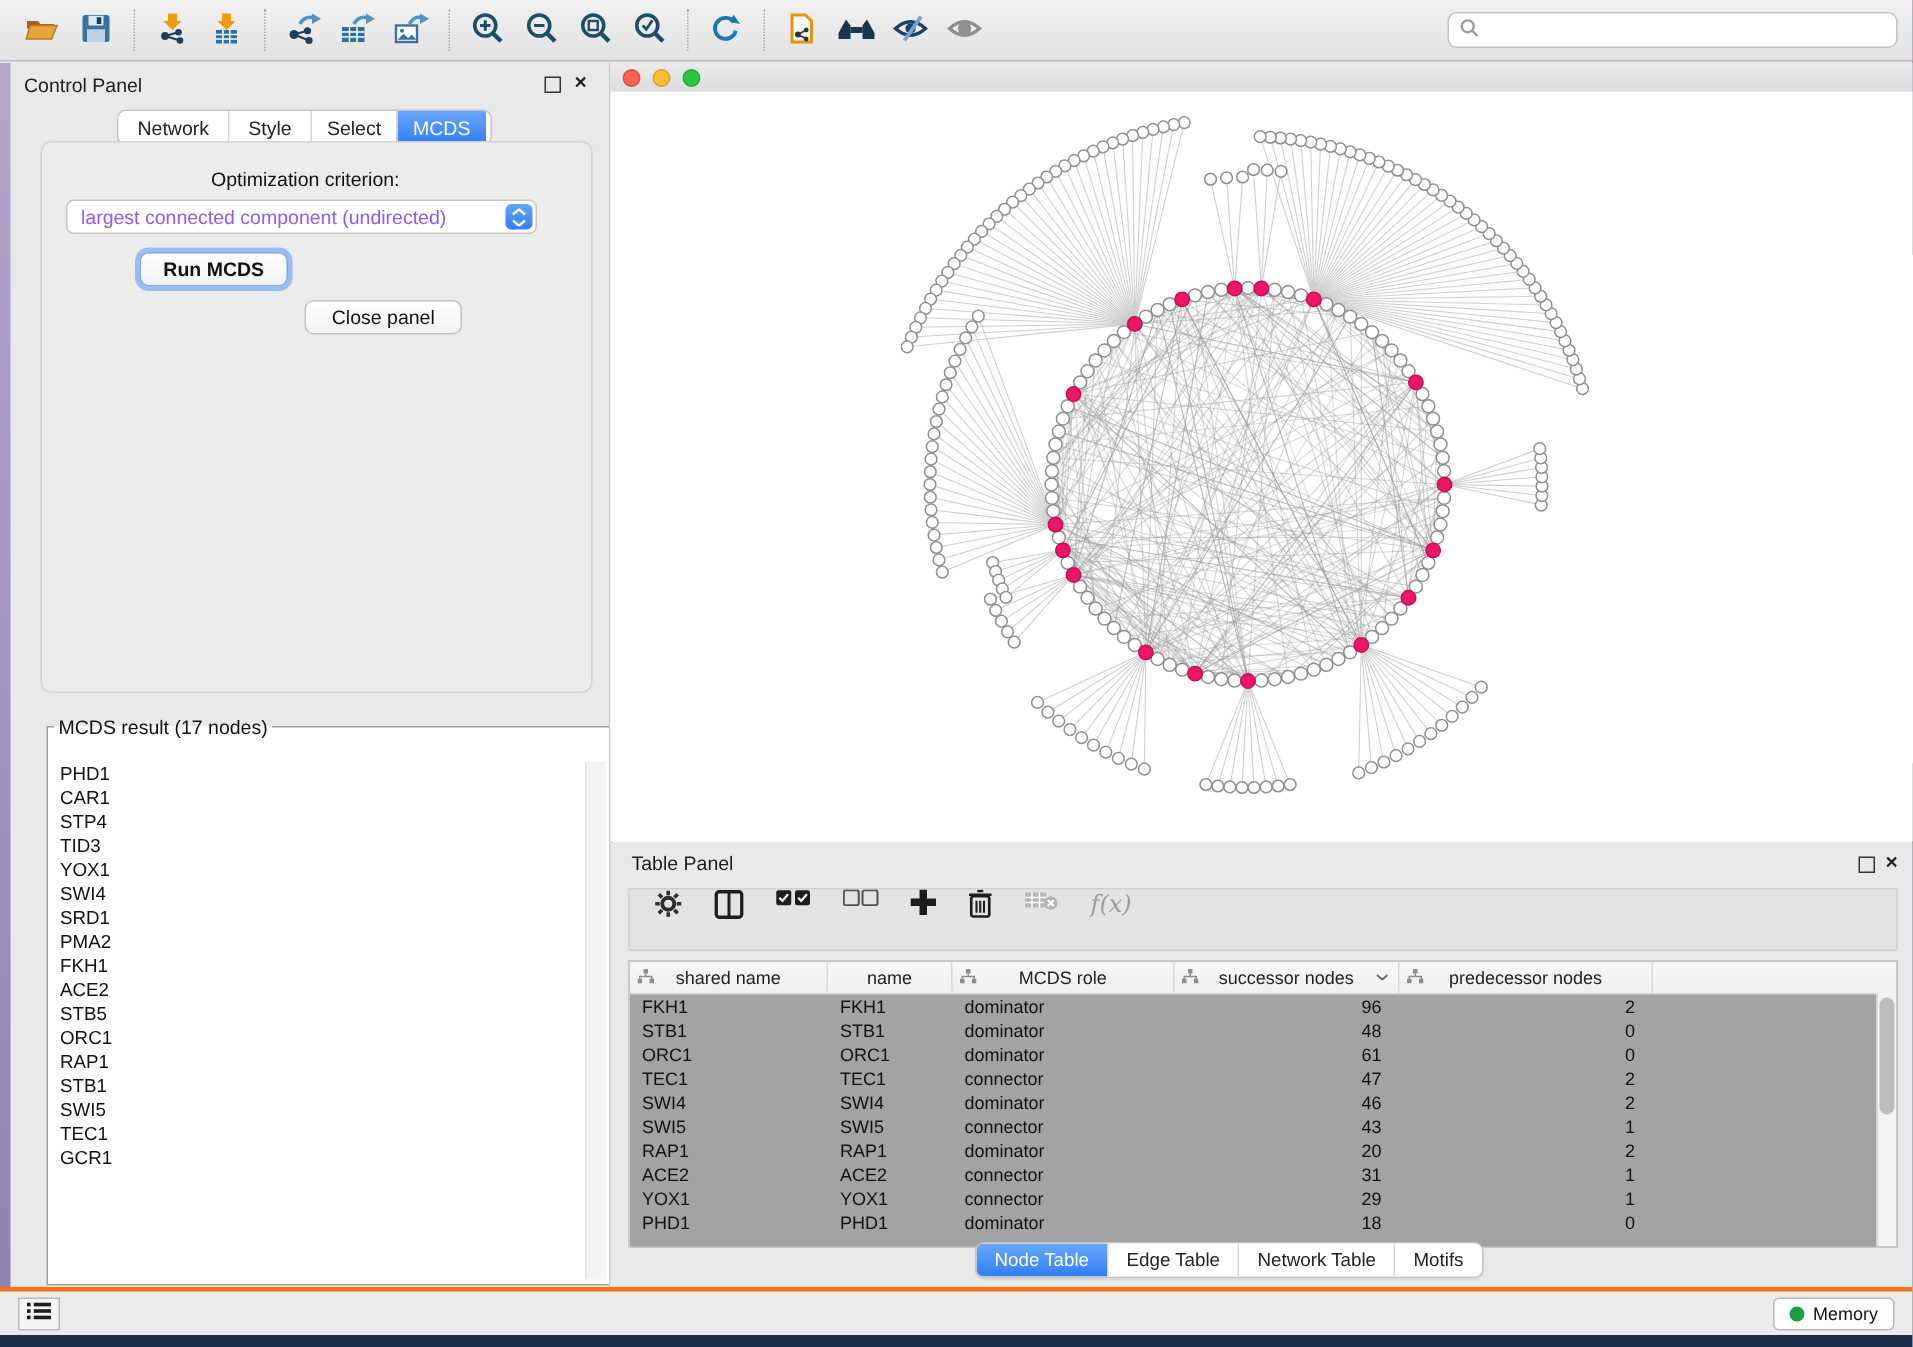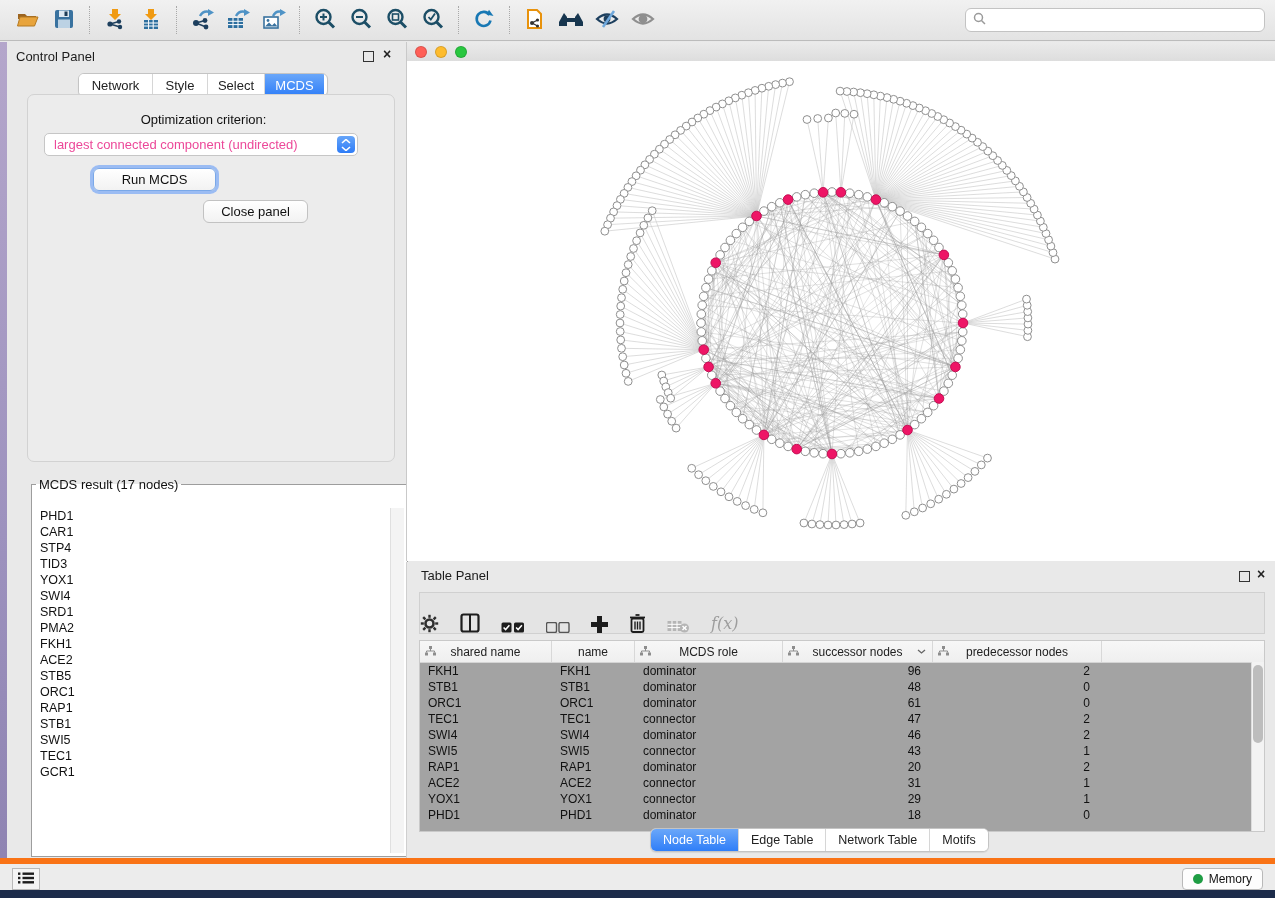--- a/index.html
+++ b/index.html
@@ -23,58 +23,58 @@
   .seg .seg-btn{display:flex;align-items:center;justify-content:center;font-size:13px;color:#222;background:#fff;border:none;border-left:1px solid #d6d6d6;padding:0;cursor:default;}
   .seg .seg-btn:first-child{border-left:none;}
   .seg .seg-btn.active{background:linear-gradient(#6aa7f9,#2f7ef8);color:#fff;}
   .cp-tabs{left:71px;top:31px;width:248px;}
   .cp-tabs .seg-btn:nth-child(1){width:73px;}
   .cp-tabs .seg-btn:nth-child(2){width:55px;}
   .cp-tabs .seg-btn:nth-child(3){width:57px;}
   .cp-tabs .seg-btn:nth-child(4){width:60px;}
   .inner-panel{position:absolute;left:20px;top:52px;width:366px;height:366px;background:#ececec;border:1px solid #d2d2d2;border-radius:7px;}
   .opt-label{position:absolute;left:0;right:0;top:70px;text-align:center;font-size:13px;color:#111;}
-  .dropdown{position:absolute;left:37px;top:91px;width:314px;height:23px;background:#fff;border:1px solid #c6c6c6;border-radius:5px;display:flex;align-items:center;box-sizing:border-box;padding-left:9px;font-size:13px;color:#ec4899;cursor:default;}
+  .dropdown{position:absolute;left:37px;top:91px;width:314px;height:23px;background:#fff;border:1px solid #c6c6c6;border-radius:5px;display:flex;align-items:center;box-sizing:border-box;padding-left:9px;font-size:13px;color:#8b5cf6;cursor:default;}
   .dd-stepper{position:absolute;right:2px;top:2px;bottom:2px;width:18px;border-radius:4px;background:linear-gradient(#66a5f9,#2e7cf7);display:flex;flex-direction:column;align-items:center;justify-content:center;gap:2px;}
   .mac-btn{position:absolute;height:23px;background:linear-gradient(#ffffff,#f2f2f2);border:1px solid #c2c2c2;border-radius:6px;font-size:13px;color:#111;display:flex;align-items:center;justify-content:center;cursor:default;box-sizing:border-box;}
-  .btn-run{left:86px;top:126px;width:123px;box-shadow:0 0 0 3px rgba(90,150,250,.55);border-color:#7aa8e8;}
+  .btn-run{left:86px;top:126px;width:99px;box-shadow:0 0 0 3px rgba(90,150,250,.55);border-color:#7aa8e8;font-weight:bold;}
   .btn-close{left:196px;top:126px;width:105px;margin-top:32px;}
   .mcds-box{position:absolute;left:7px;top:418px;width:377px;height:380px;border:1px solid #9d9d9d;background:#fff;margin:17px;padding:0;box-sizing:border-box;}
   .mcds-box legend{font-size:13px;color:#111;margin-left:4px;padding:0 3px;}
   .mcds-list{position:absolute;left:3px;right:16px;top:16px;bottom:3px;overflow:hidden;margin:0;padding:0;list-style:none;}
   .mcds-list li{font-size:12.5px;line-height:16px;padding-left:5px;color:#111;}
   .mcds-scroll{position:absolute;right:3px;top:16px;bottom:3px;width:13px;background:#f4f4f4;border-left:1px solid #e0e0e0;}
   
   .net-win{position:absolute;left:406px;top:42px;width:869px;height:519px;background:#fff;border-left:1px solid #c9c9c9;box-sizing:border-box;}
   .net-title{position:absolute;top:0;left:0;right:0;height:19px;background:linear-gradient(#ebebeb,#dddddd);border-bottom:1px solid #b9b9b9;}
   .lights{position:absolute;left:8px;top:4px;display:flex;gap:8px;}
   .light{width:12px;height:12px;border-radius:50%;box-sizing:border-box;border:1px solid rgba(0,0,0,.15);}
   .net-title-text{position:absolute;left:0;right:0;top:2px;text-align:center;font-size:12.5px;font-weight:600;color:#333;}
   #net-svg{position:absolute;left:0;top:19px;}
   
   .table-panel{position:absolute;left:406px;top:562px;width:869px;height:296px;background:#e9e9e9;border-left:1px solid #cfcfcf;box-sizing:border-box;}
   .tp-title{position:absolute;left:14px;top:6px;font-size:13px;color:#1c1c1c;}
   .tp-float{left:832px;} .tp-close{left:850px;}
-  .tp-toolbar{position:absolute;left:12px;right:10px;top:30px;height:42px;background:#e4e4e4;border:1px solid #d0d0d0;display:flex;align-items:flex-end;gap:21px;padding-left:0;box-sizing:border-box;}
+  .tp-toolbar{position:absolute;left:12px;right:10px;top:30px;height:42px;background:#e4e4e4;border:1px solid #d0d0d0;display:flex;align-items:flex-start;gap:21px;padding-left:16px;box-sizing:border-box;}
   .tp-tb-btn{background:none;border:none;padding:0;display:flex;align-items:center;cursor:default;}
   .fx{font-family:"DejaVu Serif",serif;font-style:italic;font-size:16px;color:#9d9d9d;}
   .tbl{position:absolute;left:12px;right:10px;top:78px;height:192px;background:#a3a3a3;border:1px solid #c9c9c9;box-sizing:border-box;overflow:hidden;}
   .t-head{display:grid;grid-template-columns:132px 83px 148px 150px 169px 1fr;height:21px;background:linear-gradient(#f7f7f7,#efefef);border-bottom:1px solid #d4d4d4;}
   .th{position:relative;display:flex;align-items:center;justify-content:center;font-size:12px;color:#222;border-right:1px solid #d8d8d8;cursor:default;}
   .th .tree-ic{position:absolute;left:5px;top:5px;}
   .th .sort-ch{position:absolute;right:6px;top:8px;}
   .t-body .tr{display:grid;grid-template-columns:132px 83px 148px 150px 169px 1fr;height:16px;}
   .t-body .td{font-size:12px;color:#111;line-height:16px;padding-left:8px;white-space:nowrap;overflow:hidden;}
   .t-body .td.num{text-align:right;padding-left:0;padding-right:12px;}
   .tbl-scroll{position:absolute;right:0;top:21px;bottom:0;width:12px;background:#f3f3f3;border-left:1px solid #ddd;}
   .tbl-thumb{position:absolute;left:1px;right:1px;top:3px;height:78px;background:#bdbdbd;border-radius:5px;}
   .tp-tabs{left:243px;bottom:6px;top:auto;}
   .tp-tabs .seg-btn{font-size:12.5px;padding:0 12px;}
   
-  .status-bar{position:absolute;left:0;right:0;bottom:0;height:32px;background:#ececec;border-top:6px solid #f97316;display:flex;align-items:flex-end;padding:0 12px;box-sizing:border-box;}
+  .status-bar{position:absolute;left:0;right:0;bottom:0;height:32px;background:#ececec;border-top:3px solid #f97316;display:flex;align-items:center;padding:0 12px;box-sizing:border-box;}
   .list-btn{width:28px;height:22px;background:#f4f4f4;border:1px solid #b9b9b9;display:flex;align-items:center;justify-content:center;cursor:default;}
   .mem-btn{margin-left:auto;height:22px;background:#fdfdfd;border:1px solid #b9b9b9;border-radius:4px;display:flex;align-items:center;gap:6px;padding:0 10px;font-size:12px;color:#111;cursor:default;}
   .mem-dot{width:10px;height:10px;border-radius:50%;background:#1f9d44;}
 </style>
 </head>
 <body>
 
 <div class="app">
   <div class="toolbar">
     <button class="tb-btn">

